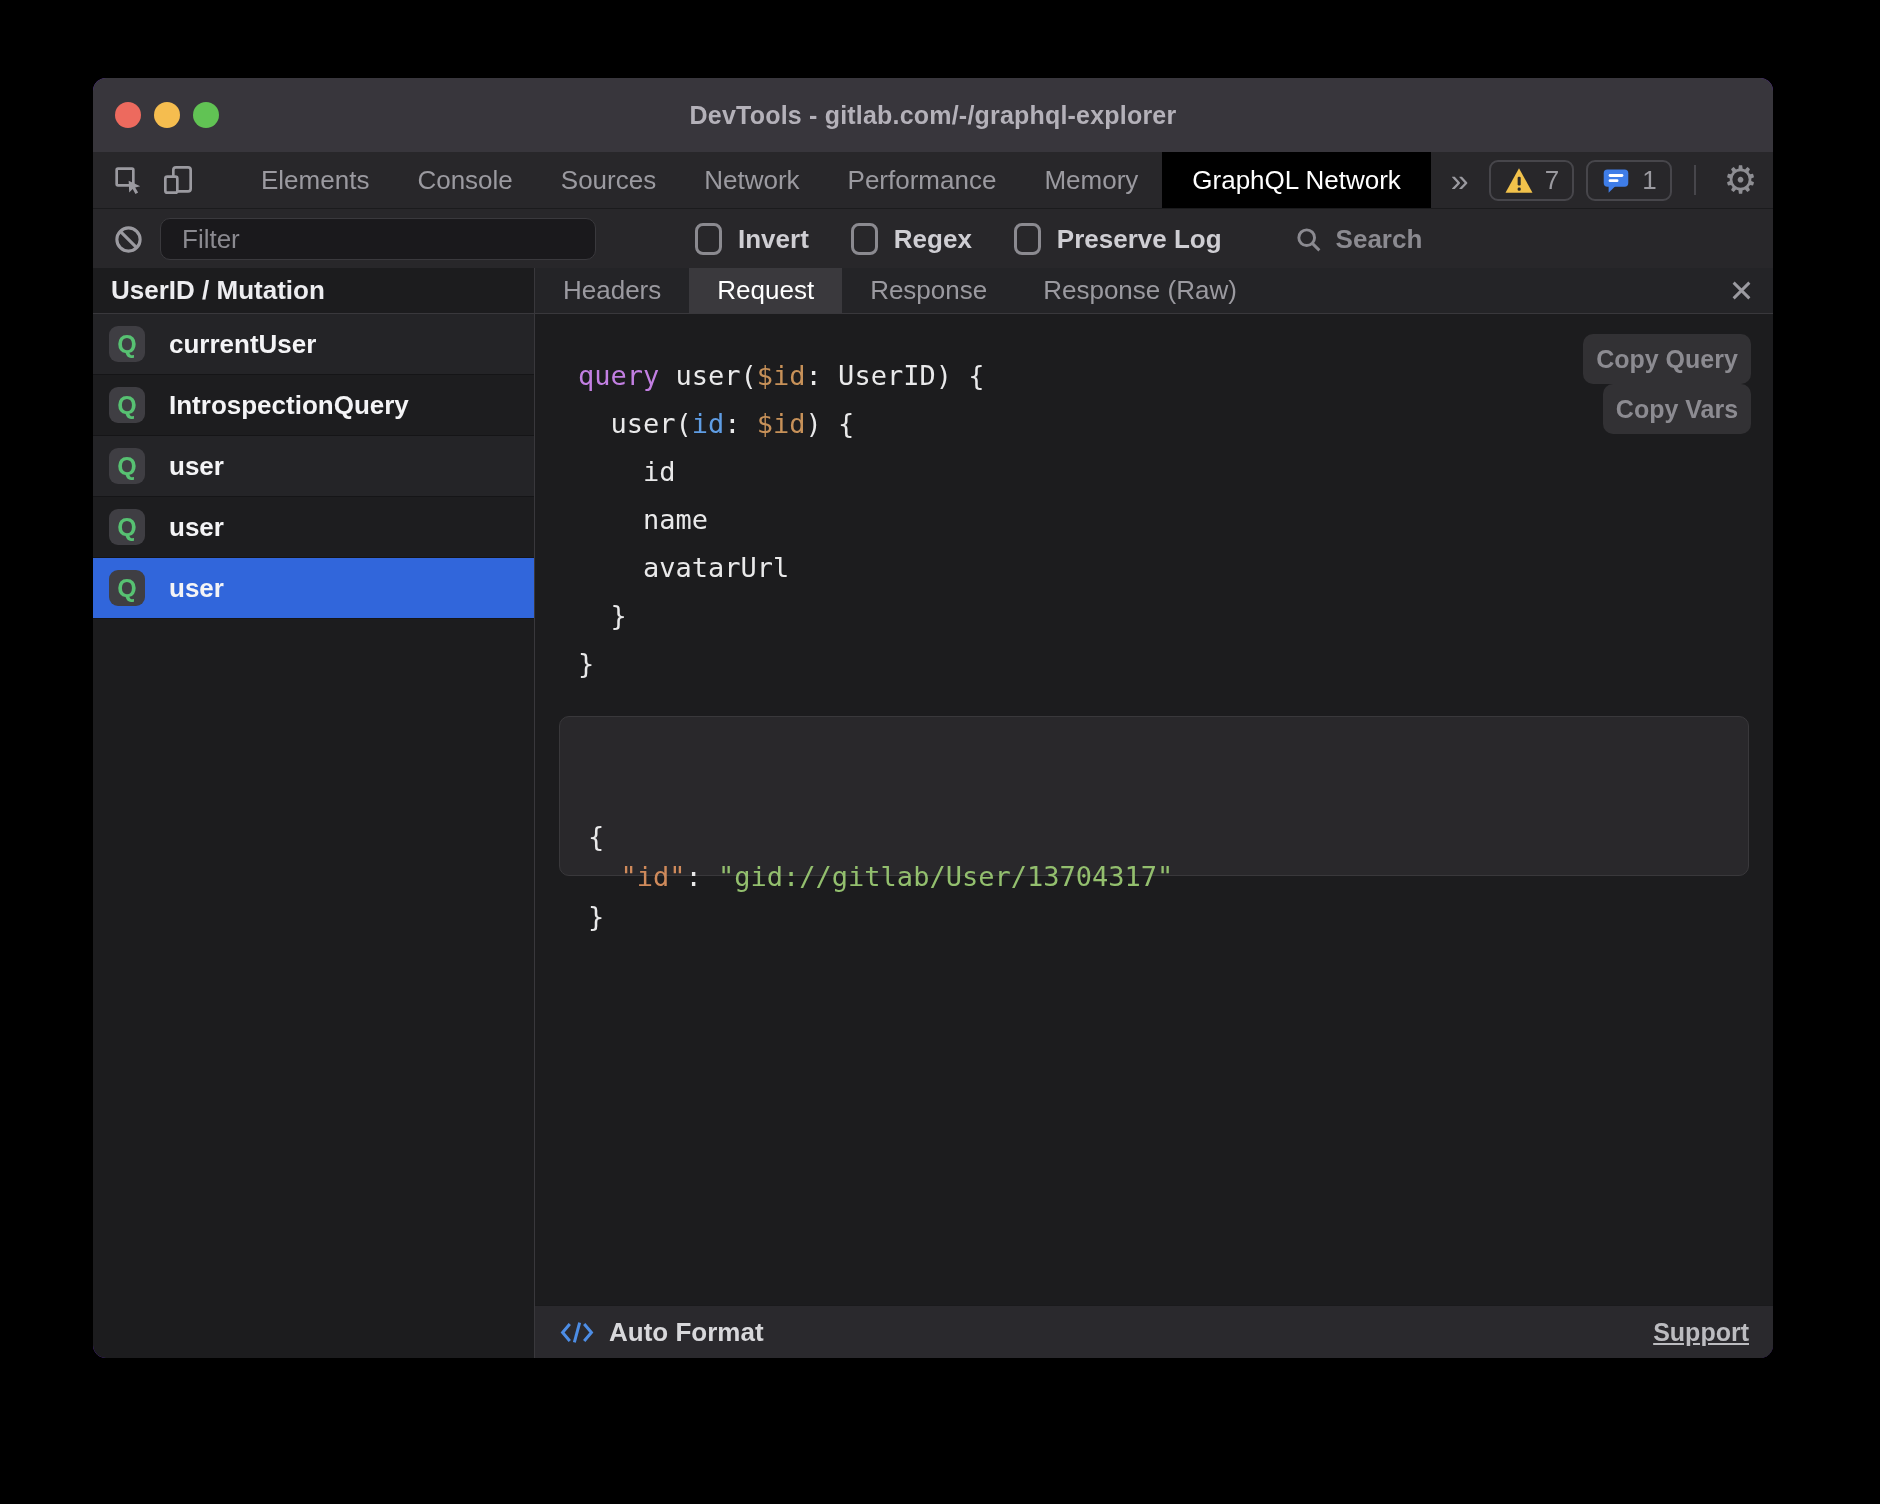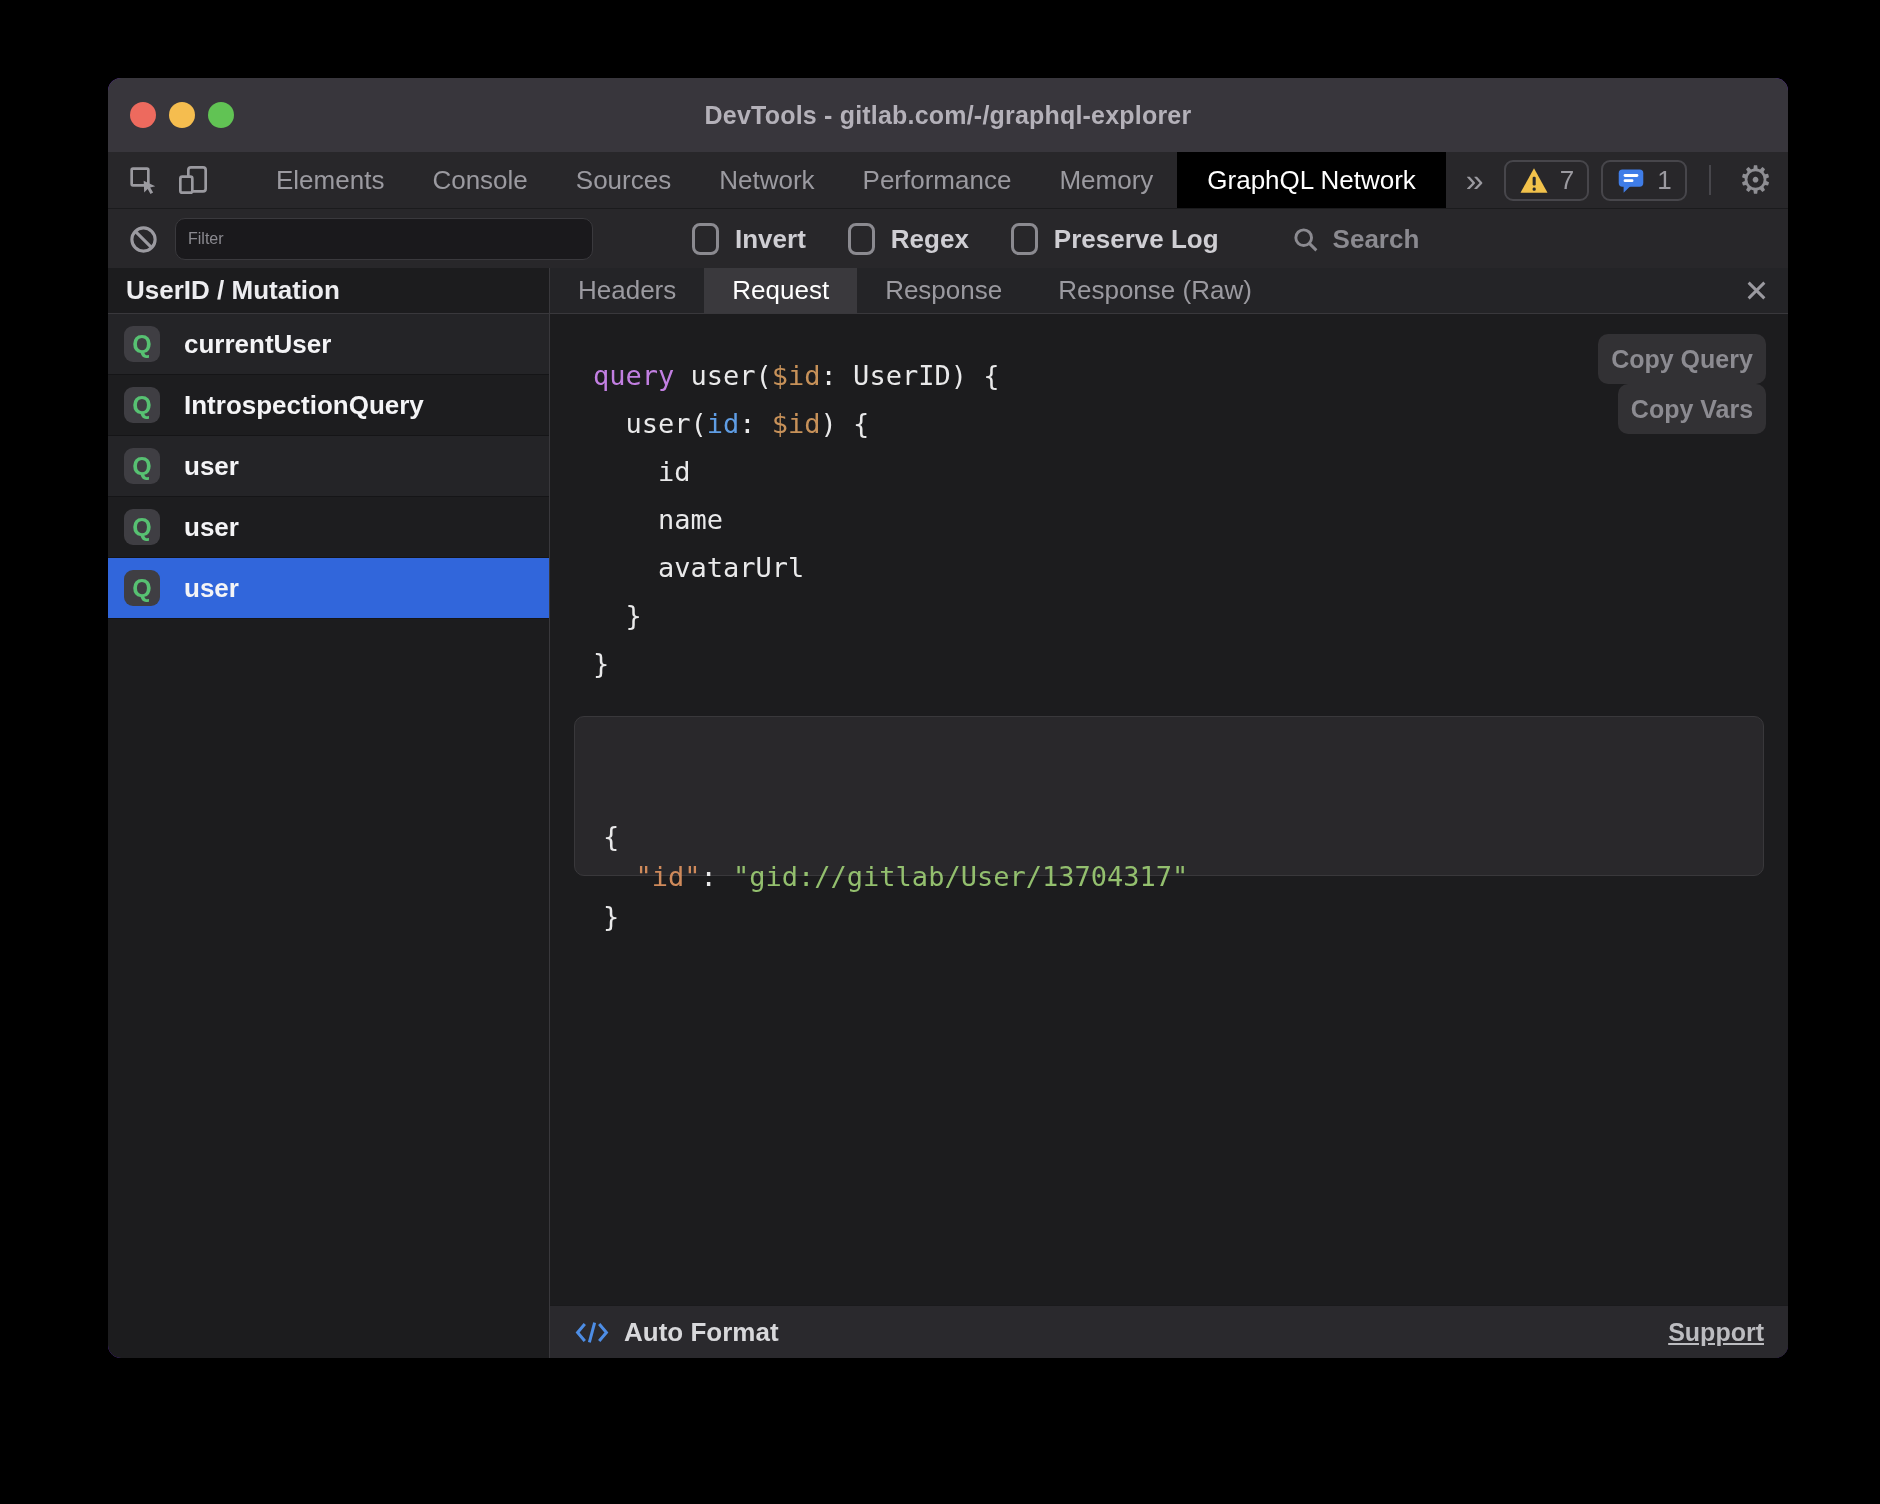--- a/index.html
+++ b/index.html
@@ -1,19 +1,19 @@
 <!DOCTYPE html>
 <html><head>
 <meta charset="utf-8">
 <style>
   html,body{margin:0;padding:0;background:#000;}
   body{width:1880px;height:1504px;position:relative;overflow:hidden;
        font-family:"Liberation Sans",sans-serif;-webkit-font-smoothing:antialiased;}
 
-  .window{position:absolute;left:108px;top:78px;width:1680px;height:1280px;
+  .window{position:absolute;left:93px;top:78px;width:1680px;height:1280px;
           background:#6d28d9;border-radius:13px;overflow:hidden;
           box-shadow:0 30px 80px rgba(0,0,0,.7);}
 
   
   .titlebar{position:absolute;top:0;left:0;right:0;height:74px;background:#38363c;
             display:flex;align-items:center;justify-content:center;}
   .traffic{position:absolute;left:22px;top:0;height:100%;display:flex;align-items:center;gap:13px;}
   .light{width:26px;height:26px;border-radius:50%;}
   .light.red{background:#ed6a5e}.light.yellow{background:#f5bd4f}.light.green{background:#61c354}
   .window-title{font-size:25px;font-weight:700;color:#b4b1b9;letter-spacing:.2px;}
@@ -31,21 +31,21 @@
   .toolbar-right{margin-left:auto;display:flex;align-items:center;gap:12px;padding-right:22px;}
   .count-badge{display:flex;align-items:center;gap:11px;border:2px solid #47464b;border-radius:9px;
                padding:3px 13px;color:#9b9aa0;font-size:26px;}
   .gear{font-family:"DejaVu Sans",sans-serif;font-size:38px;color:#8e8e93;line-height:1;margin:0 6px;}
 
   
   .filterbar{position:absolute;top:130px;left:0;right:0;height:60px;background:#28272a;
              border-top:1px solid #1b1b1d;display:flex;align-items:center;}
   .block-wrap{margin-left:20px;display:flex;align-items:center;}
   .filter-input{margin-left:16px;width:392px;height:40px;background:#1a191c;border:1px solid #3a393d;
-                border-radius:10px;color:#e8e8ea;font-size:16px;padding:0 12px;outline:none;
+                border-radius:10px;color:#e8e8ea;font-size:26px;padding:0 21px;outline:none;
                 font-family:"Liberation Sans",sans-serif;}
   .filter-input::placeholder{color:#8b8a90;}
   .toggle-group{display:flex;align-items:flex-start;gap:42px;margin-left:68px;padding-left:31px;}
   .toggle{display:flex;align-items:center;gap:16px;}
   .cbox{width:21px;height:26px;border:3px solid #8b8a90;border-radius:8px;flex:none;}
   .toggle-label{font-size:26px;font-weight:600;color:#cfced3;white-space:nowrap;}
   .search-group{display:flex;align-items:center;gap:13px;margin-left:72px;}
   .search-label{font-size:26px;font-weight:600;color:#8b8a90;}
 
   

